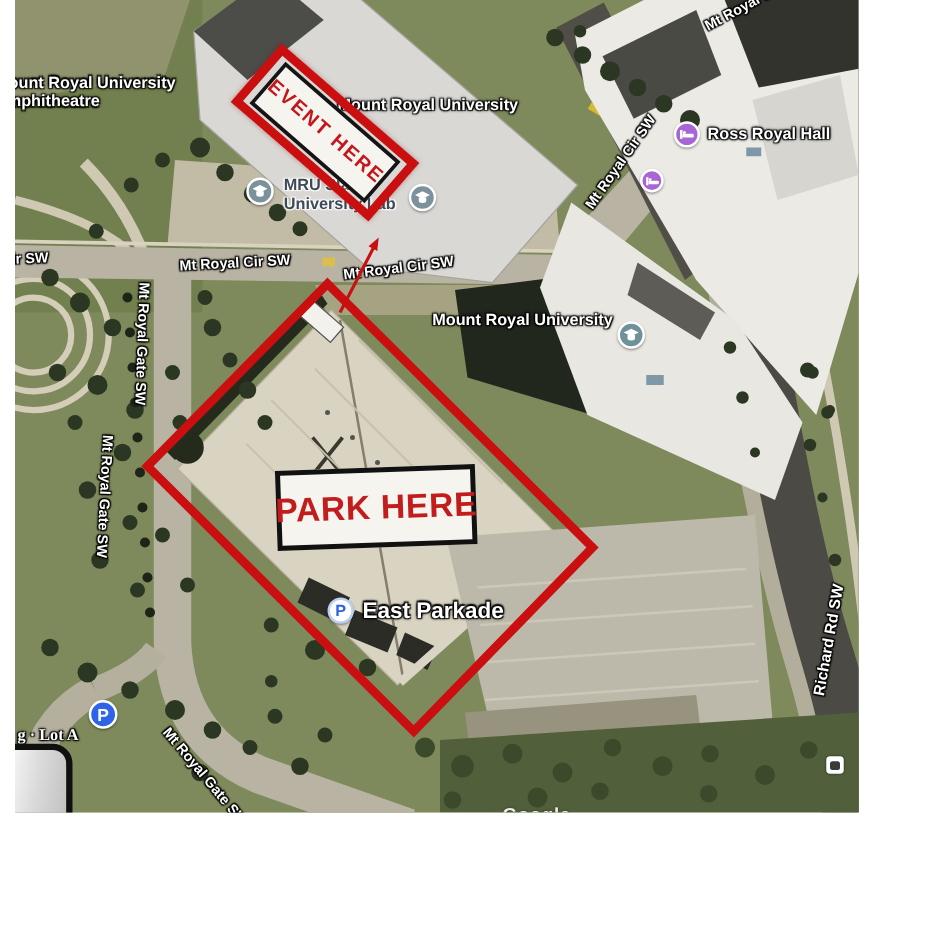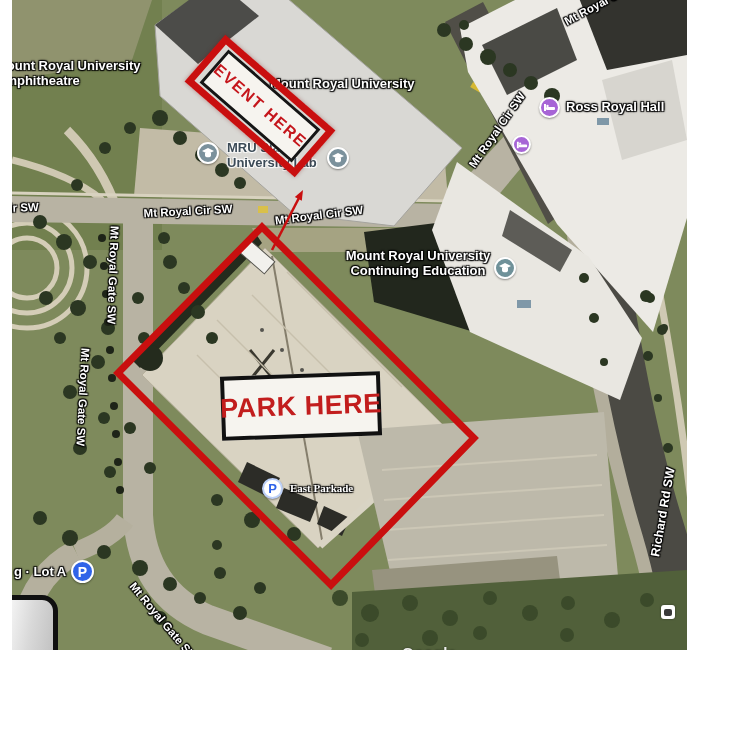--- a/index.html
+++ b/index.html
@@ -282,33 +282,32 @@
     <div class="picon icon-lodging" style="left:500px;top:135px;width:19px;height:19px;">
       <svg width="12" height="12" viewBox="0 0 13 13">
         <rect x="1" y="3" width="2" height="7" fill="#ffffff"></rect>
         <rect x="3" y="6" width="9" height="3" rx="1" fill="#ffffff"></rect>
         <circle cx="4.5" cy="5" r="1.2" fill="#ffffff"></circle>
       </svg>
     </div>
 
     <div class="poi" style="left:330px;top:248px;width:152px;text-align:center;white-space:normal;">
       <div>Mount Royal University</div>
-      <div>Continuing Education</div>
     </div>
     <div class="picon icon-school teal" style="left:482px;top:257px;">
       <svg width="14" height="14" viewBox="0 0 14 14">
         <polygon points="7,2 13,5 7,8 1,5" fill="#ffffff"></polygon>
         <path d="M4,7 v2.5 a3,1.8 0 0 0 6,0 V7" fill="#ffffff"></path>
       </svg>
     </div>
 
     <div class="picon icon-p-white" style="left:250px;top:478px;">P</div>
-    <div class="poi" style="left:278px;top:481px;font-size:11px;font-family:Liberation Serif, serif;">East Parkade</div>
-
-    <div class="poi" style="left:2px;top:564px;">g · Lot A</div>
+    <div class="poi" style="left:278px;top:481px;font-size:18px;">East Parkade</div>
+
+    <div class="poi" style="left:2px;top:580px;font-family:Liberation Serif, serif;">g · Lot A</div>
     <div class="picon icon-p-blue" style="left:59px;top:560px;">P</div>
 
     <div class="poi" style="left:672px;top:636px;margin-left:42px;">Su</div>
 
     <div class="transit-icon">
       <div class="transit-glyph"></div>
     </div>
 
     <div class="inset-corner"></div>
 

